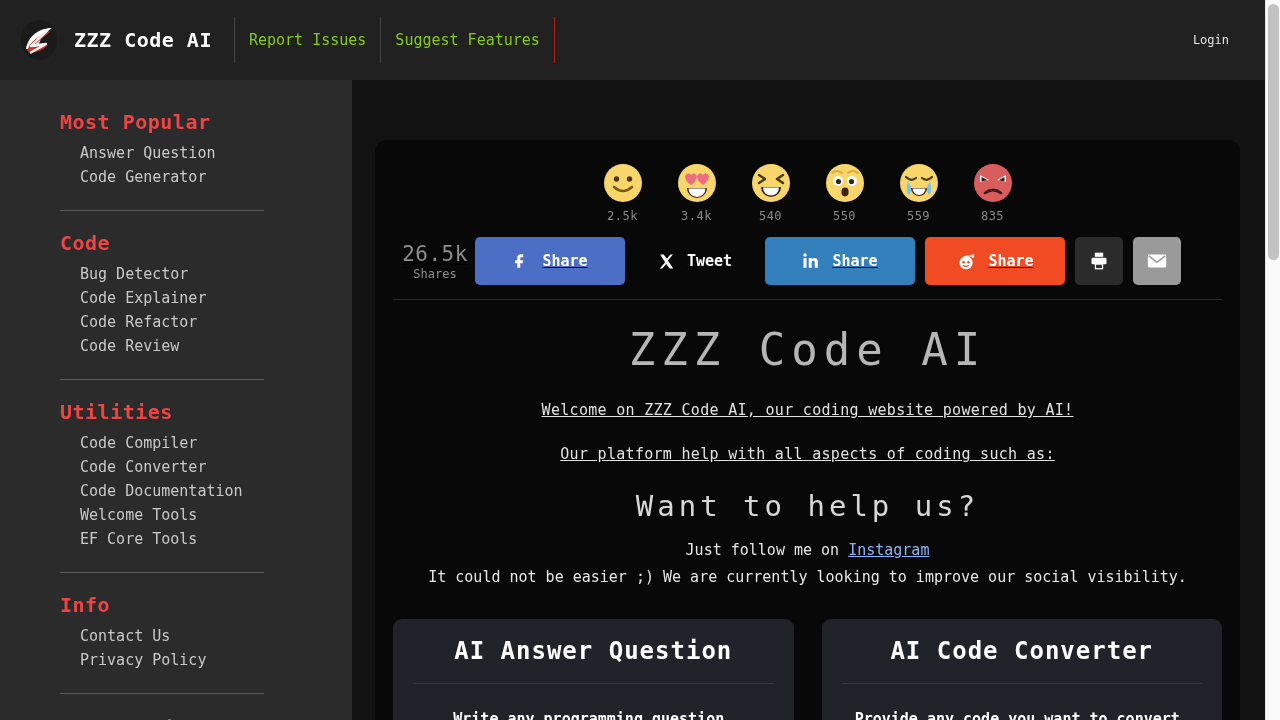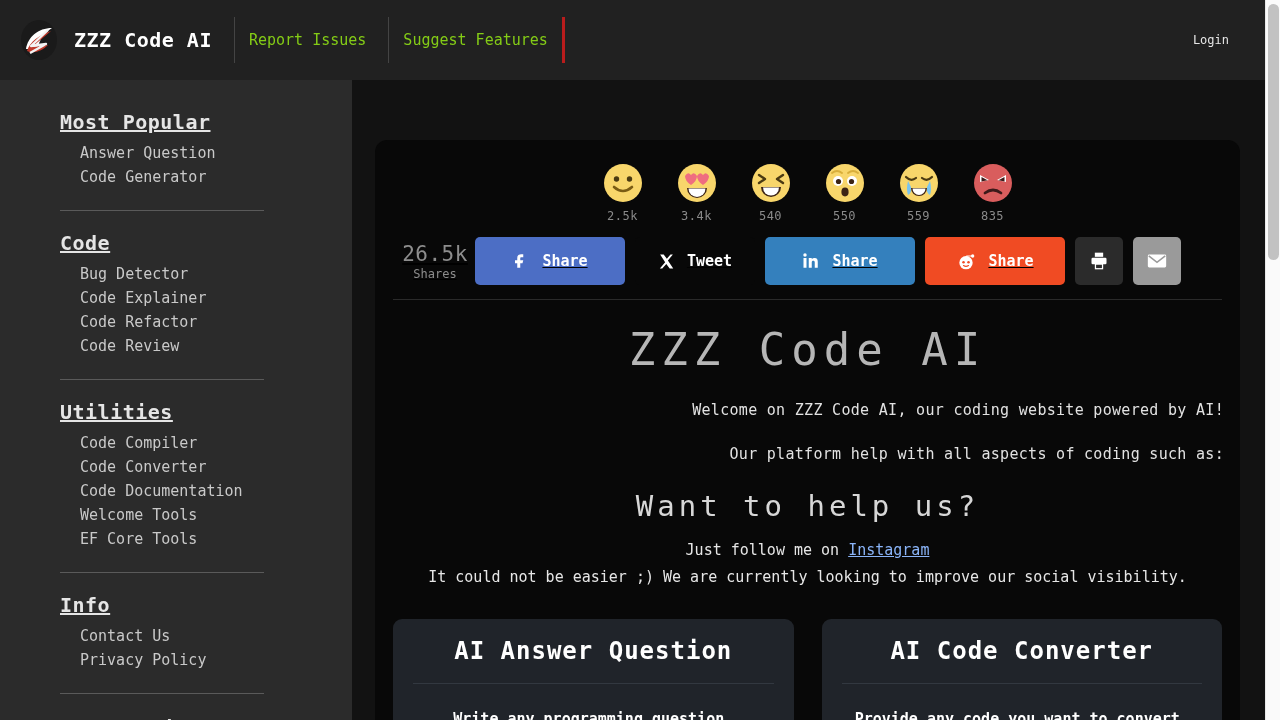--- a/index.html
+++ b/index.html
@@ -57,21 +57,21 @@
   .nav-link {
     font-size: 15px;
     color: #84cc16;
     text-decoration: none;
     padding: 0 14px;
     white-space: nowrap;
     border-left: 1px solid #444;
     line-height: 46px;
     height: 46px;
   }
-  .nav-link:last-child { border-right: 3px solid #b91c1c; margin-left: 8px; }
+  .nav-link:last-child { border-right: 1px solid #b91c1c; }
 
   .login-link {
     position: absolute;
     right: 36px;
     top: 50%;
     transform: translateY(-50%);
     font-size: 12px;
     color: #e5e5e5;
     text-decoration: none;
     white-space: nowrap;
@@ -86,24 +86,23 @@
     background: #2b2b2b;
     overflow: hidden;
     padding: 0 24px 0 0;
   }
 
   .side-section { padding-left: 60px; }
 
   .side-heading {
     font-size: 20px;
     font-weight: bold;
-    color: #e5e5e5;
+    color: #ef4444;
     letter-spacing: 0.5px;
     white-space: nowrap;
-    text-decoration: underline;
   }
 
   .side-item {
     display: block;
     font-size: 15px;
     color: #c9c9c9;
     text-decoration: none;
     margin-left: 20px;
     line-height: 24px;
     white-space: nowrap;
@@ -223,25 +222,26 @@
   .hero-title {
     text-align: center;
     font-size: 44px;
     color: #b6b6b6;
     letter-spacing: 6px;
     margin-top: 24px;
     white-space: nowrap;
   }
 
   .hero-line {
-    text-align: right;
+    text-align: center;
     font-size: 15px;
     color: #e2e2e2;
     margin-top: 26px;
     letter-spacing: 0.3px;
+    text-decoration: underline;
   }
 
   .help-title {
     text-align: center;
     font-size: 29px;
     color: #d7d7d7;
     letter-spacing: 4px;
     margin-top: 26px;
     white-space: nowrap;
   }

